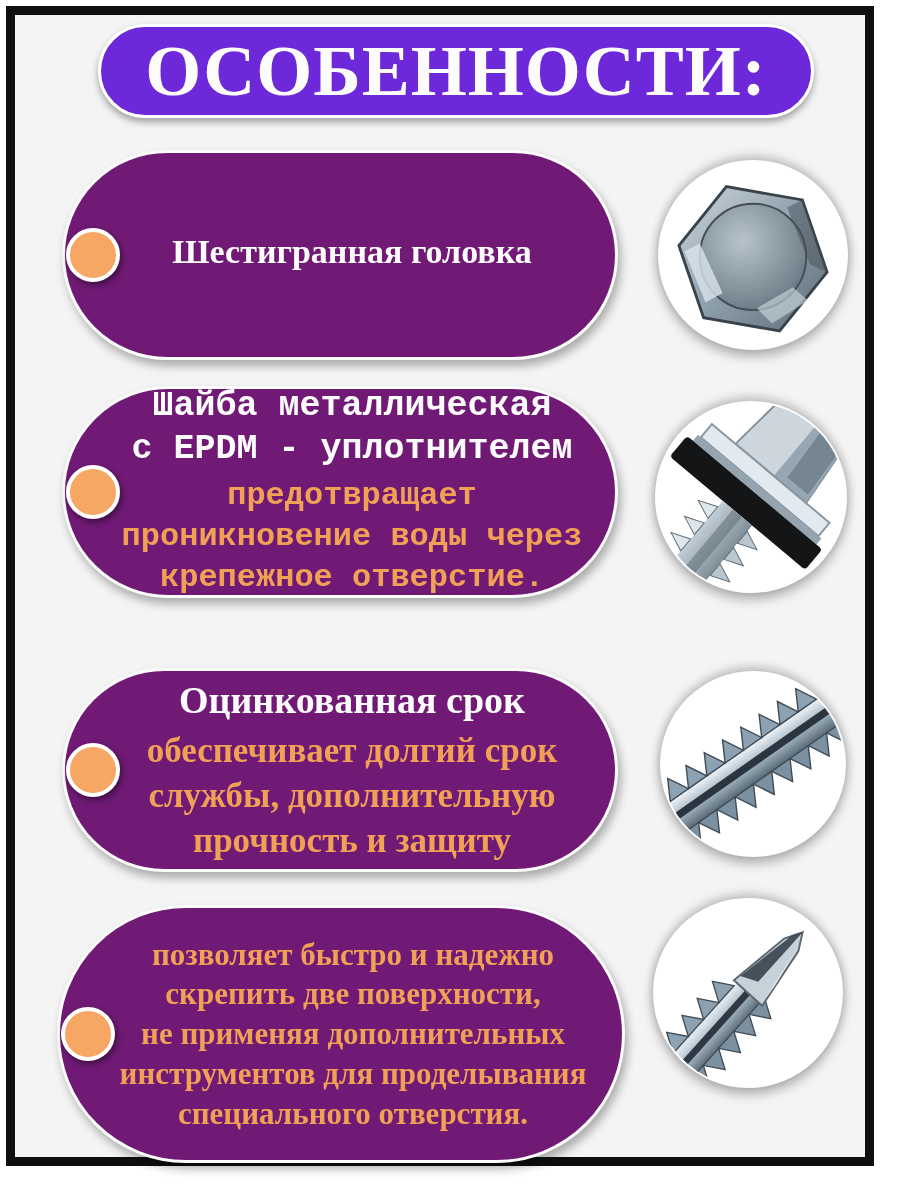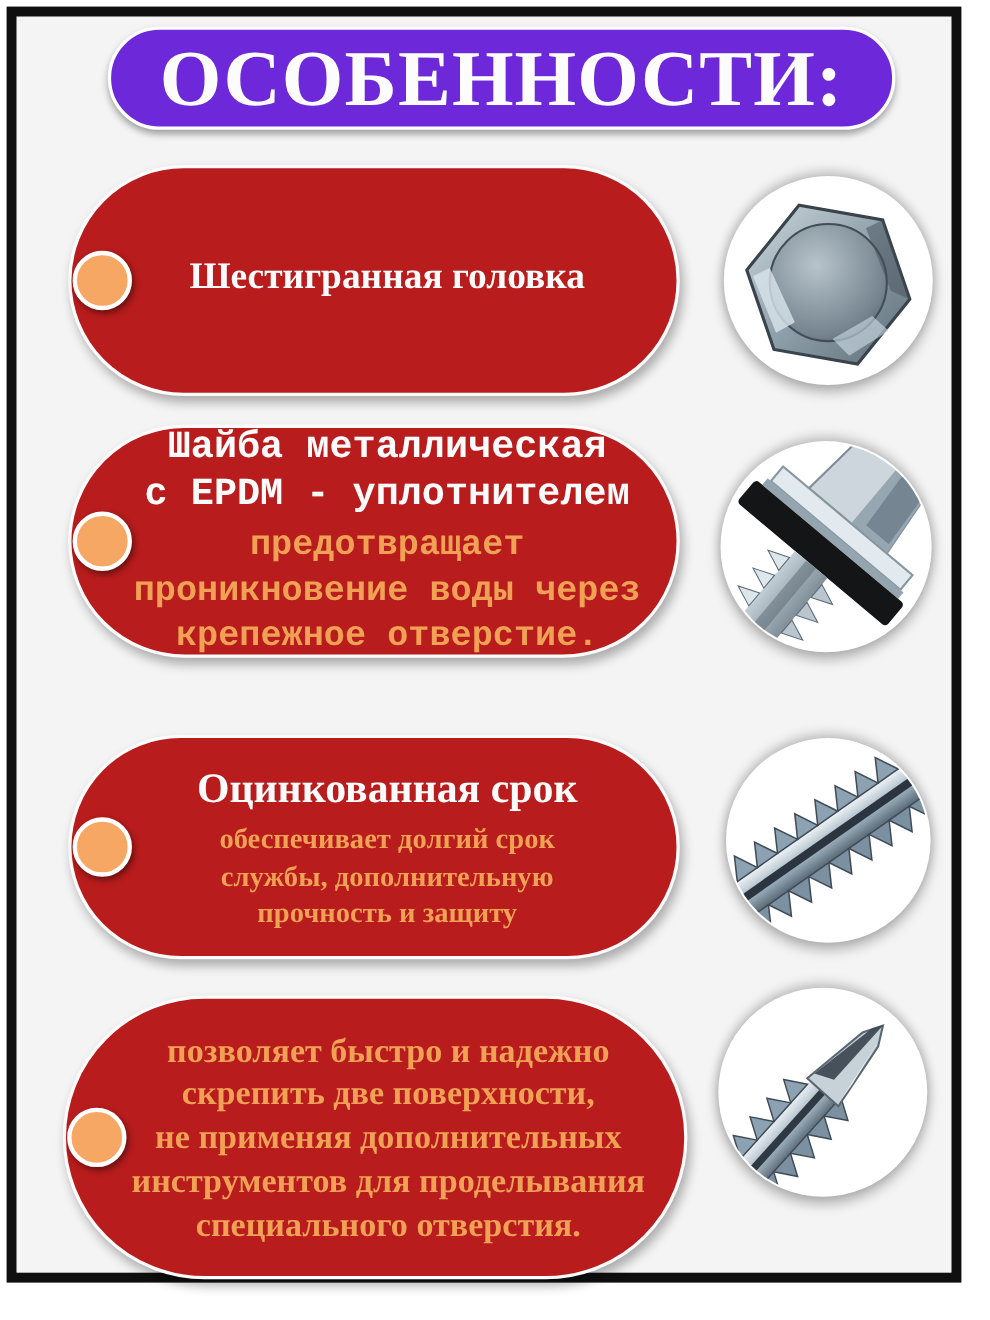--- a/index.html
+++ b/index.html
@@ -8,36 +8,36 @@
   .frame{position:absolute;left:6px;top:6px;width:868px;height:1160px;border:9px solid #0f0f0f;background:#f4f4f5;box-sizing:border-box;}
 
   
   .title-pill{position:absolute;left:98px;top:24px;width:716px;height:94px;background:#6d28d9;
     border:3px solid #ffffff;border-radius:52px;box-sizing:border-box;
     display:flex;align-items:center;justify-content:center;
     box-shadow:0 4px 7px rgba(0,0,0,.35);}
   .title-pill span{color:#fcfcfc;font-weight:bold;font-size:72px;letter-spacing:1px;line-height:1;}
 
   
-  .pill{position:absolute;background:#b91c1c;border:3px solid #fbfbfb;box-sizing:border-box;
+  .pill{position:absolute;background:#701a75;border:3px solid #fbfbfb;box-sizing:border-box;
     display:flex;flex-direction:column;justify-content:center;align-items:center;text-align:center;
     padding:10px 20px 10px 44px;box-shadow:3px 6px 10px rgba(0,0,0,.3);}
   .pill h2{margin:0 0 6px 0;color:#fbfbfb;font-weight:bold;white-space:pre-line;line-height:1.22;}
   .pill p{margin:0;color:#f0a155;font-weight:bold;white-space:pre-line;line-height:1.28;}
   .dot{position:absolute;left:1px;top:50%;transform:translateY(-50%);width:46px;height:46px;border-radius:50%;
     background:#f5a763;border:4px solid #ffffff;box-shadow:2px 3px 6px rgba(0,0,0,.45);}
 
   .f1 .pill{left:62px;top:150px;width:556px;height:210px;border-radius:105px;}
   .f2 .pill{left:62px;top:386px;width:556px;height:212px;border-radius:106px;font-family:Liberation Mono, monospace;}
   .f3 .pill{left:62px;top:668px;width:556px;height:204px;border-radius:102px;}
   .f4 .pill{left:57px;top:905px;width:568px;height:258px;border-radius:129px;}
 
   .f1 h2{font-size:34px;} .f1 p{font-size:30px;}
   .f2 h2{font-size:35px;} .f2 p{font-size:32px;}
-  .f3 h2{font-size:38px;} .f3 p{font-size:26px;}
+  .f3 h2{font-size:38px;} .f3 p{font-size:35px;}
   .f4 h2{font-size:38px;} .f4 p{font-size:31px;}
 
   
   .photo{position:absolute;border-radius:50%;background:#ffffff;
     box-shadow:0 6px 12px rgba(0,0,0,.3), 0 -5px 10px rgba(0,0,0,.18);}
   .photo svg{width:100%;height:100%;display:block;border-radius:50%;}
   .f1 .photo{left:658px;top:160px;width:190px;height:190px;}
   .f2 .photo{left:655px;top:401px;width:192px;height:192px;}
   .f3 .photo{left:660px;top:671px;width:186px;height:186px;}
   .f4 .photo{left:653px;top:898px;width:190px;height:190px;}

